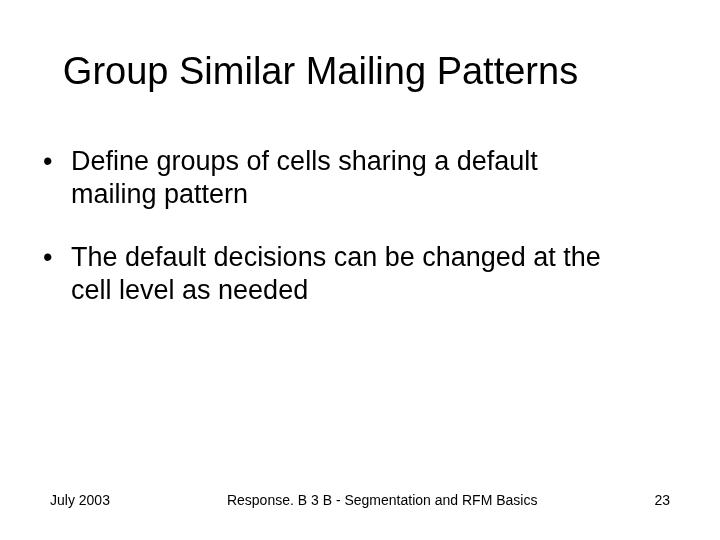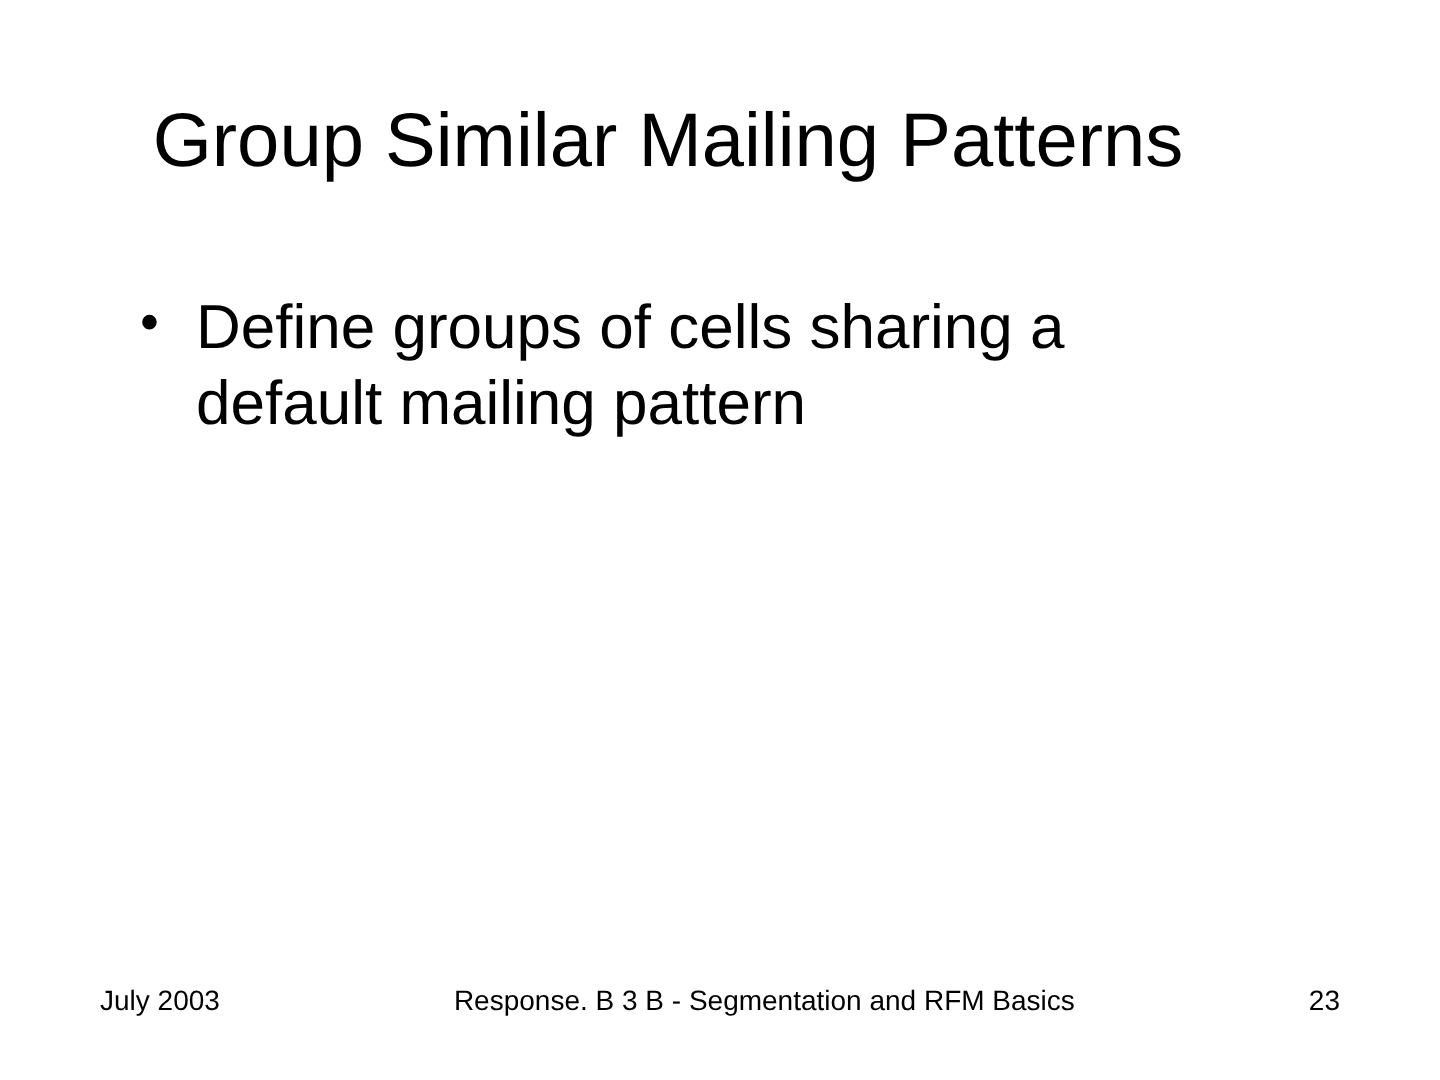--- a/index.html
+++ b/index.html
@@ -7,36 +7,36 @@
   body {
     font-family: Arial, Helvetica, sans-serif;
     background: #ffffff;
     color: #000000;
     position: relative;
   }
   .slide {
     width: 668px;
     height: 540px;
     position: relative;
-    padding: 40px 50px 0 50px;
+    padding: 40px 50px 0 23px;
   }
   .title {
     font-size: 38px;
     font-weight: 400;
     text-align: center;
     margin-top: 10px;
     margin-bottom: 52px;
     letter-spacing: 0px;
   }
   .bullets {
     list-style: none;
     padding-left: 20px;
   }
   .bullets li {
-    font-size: 31px;
+    font-size: 27px;
     line-height: 1.22;
     margin-bottom: 30px;
     position: relative;
     padding-left: 28px;
   }
   .bullets li::before {
     content: "•";
     position: absolute;
     left: 0;
     top: 0;
@@ -57,19 +57,20 @@
   .footer .center { flex: 1 1 auto; text-align: center; }
   .footer .page   { flex: 0 0 auto; }
 </style>
 </head>
 <body>
 
 <div class="slide">
   <h1 class="title">Group Similar Mailing Patterns</h1>
   <ul class="bullets">
     <li>Define groups of cells sharing a default mailing pattern</li>
+    <li>The default decisions can be changed at the cell level as needed</li>
   </ul>
   <div class="footer">
     <span class="date">July 2003</span>
     <span class="center">Response. B 3 B - Segmentation and RFM Basics</span>
     <span class="page">23</span>
   </div>
 </div>
 
 </body></html>

